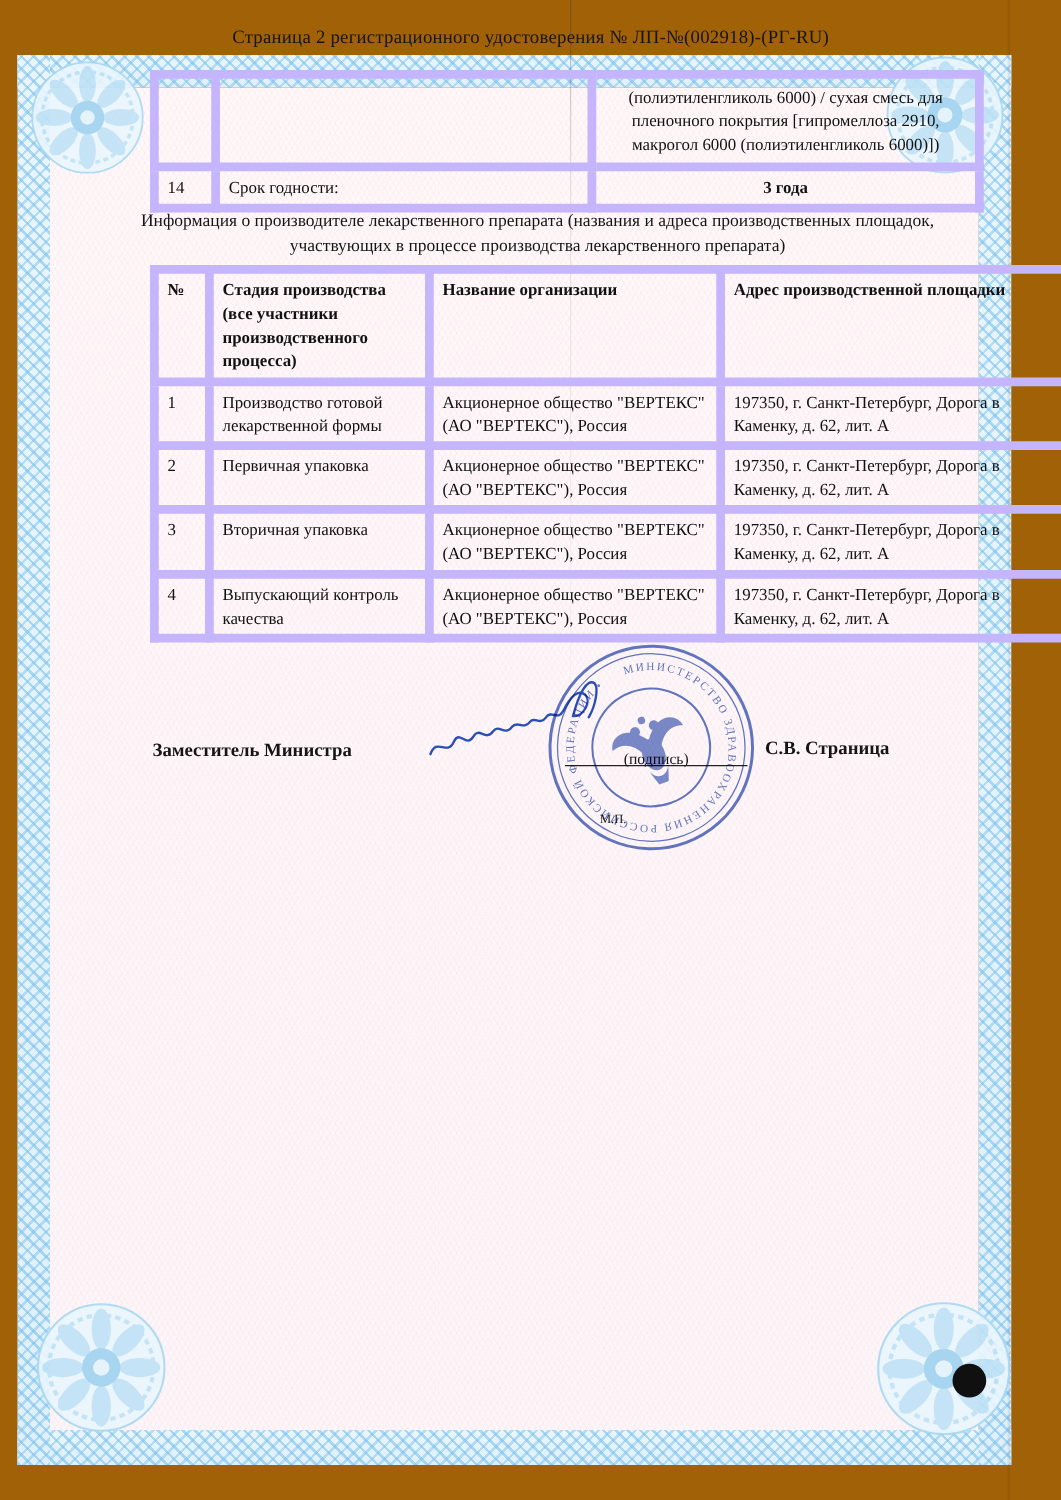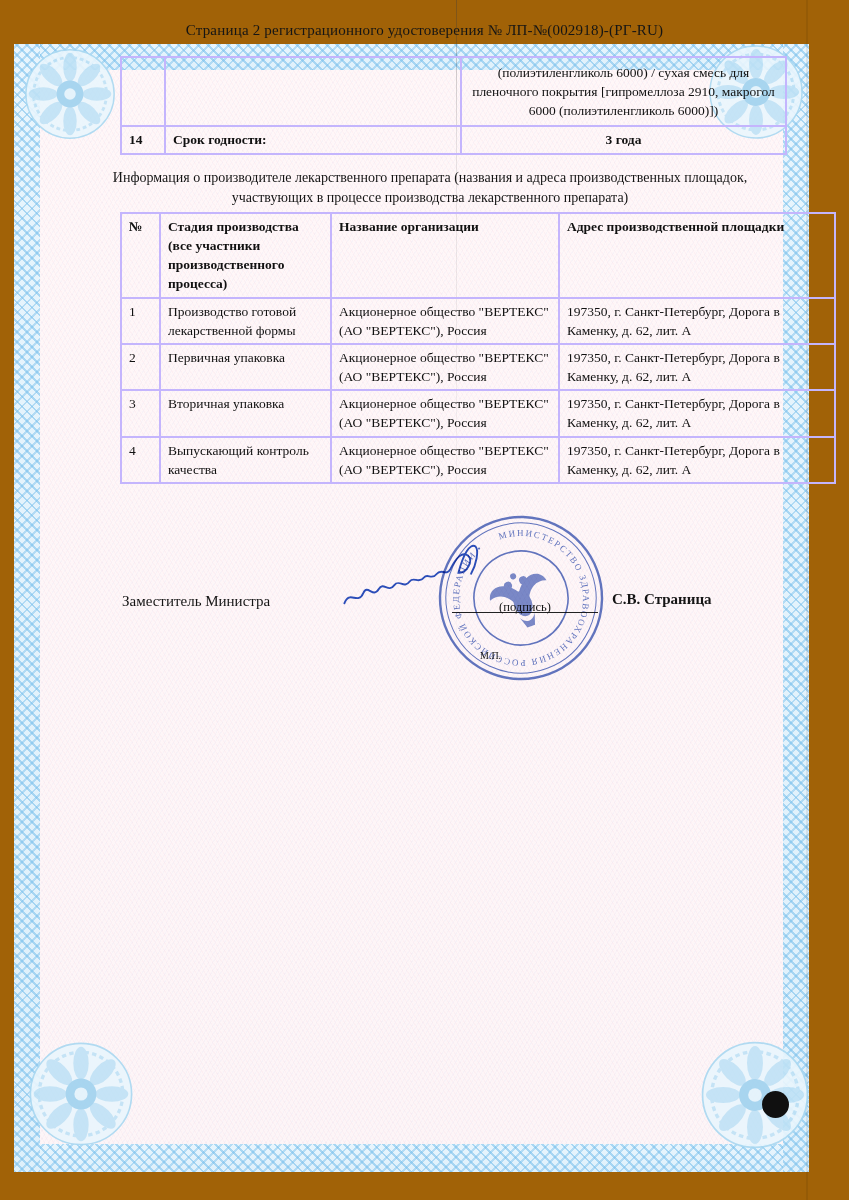--- a/index.html
+++ b/index.html
@@ -34,41 +34,41 @@
   .r-bl{left:26px;top:1038px;width:110px;height:112px;}
   .r-br{left:698px;top:1038px;width:114px;height:114px;}
 
   .page-header{
     position:absolute;left:0;top:22px;width:849px;text-align:center;
     font-size:15px;letter-spacing:.2px;
   }
 
   table.t{border-collapse:collapse;table-layout:fixed;
     font-family:"Liberation Serif", serif;font-size:13.5px;color:#111;}
-  table.t td,table.t th{border:2px solid #c4b5fd;padding:3px 7px;vertical-align:top;line-height:1.42;}
+  table.t td,table.t th{border:7px solid #c4b5fd;padding:3px 7px;vertical-align:top;line-height:1.42;}
 
   .top-table{position:absolute;left:120px;top:56px;width:667px;}
   .top-table .c-num{width:28px;}
   .top-table .c-label{width:280px;}
   .top-table .cont-text{text-align:center;padding:5px 10px;}
-  .top-table .bold{font-weight:bold;}
+  .top-table .bold{font-weight:normal;}
   .top-table .val-center{text-align:center;font-weight:bold;}
 
   .intro{position:absolute;left:80px;top:168px;width:700px;text-align:center;
     font-size:14px;line-height:1.45;}
 
   .main-table{position:absolute;left:120px;top:212px;width:667px;}
   .main-table th{font-weight:bold;text-align:left;padding:5px 7px;}
   .main-table .col-num{width:23px;}
   .main-table .col-stage{width:155px;}
   .main-table .col-org{width:212px;}
   .main-table .col-addr{width:260px;margin-top:24px;}
   .main-table td{padding:5px 7px 9px 7px;}
 
-  .sig-title{position:absolute;left:122px;top:593px;font-weight:normal;font-size:15px;}
+  .sig-title{position:absolute;left:122px;top:593px;font-weight:bold;font-size:15px;}
   .signer-name{position:absolute;left:612px;top:591px;font-weight:bold;font-size:15px;}
   .sig-line{position:absolute;left:452px;top:612px;width:146px;border-bottom:1.5px solid #222;}
   .sig-caption{position:absolute;left:452px;top:600px;width:146px;text-align:center;font-size:12.5px;}
   .seal-caption{position:absolute;left:480px;top:650px;font-size:10px;}
   .signature-svg{position:absolute;left:338px;top:540px;transform:rotate(-9deg);}
   .stamp-svg{position:absolute;left:435px;top:512px;mix-blend-mode:multiply;opacity:.8;}
   .hole-dot{position:absolute;left:762px;top:1091px;width:27px;height:27px;border-radius:50%;background:#101010;}
 </style>
 </head>
 <body>

